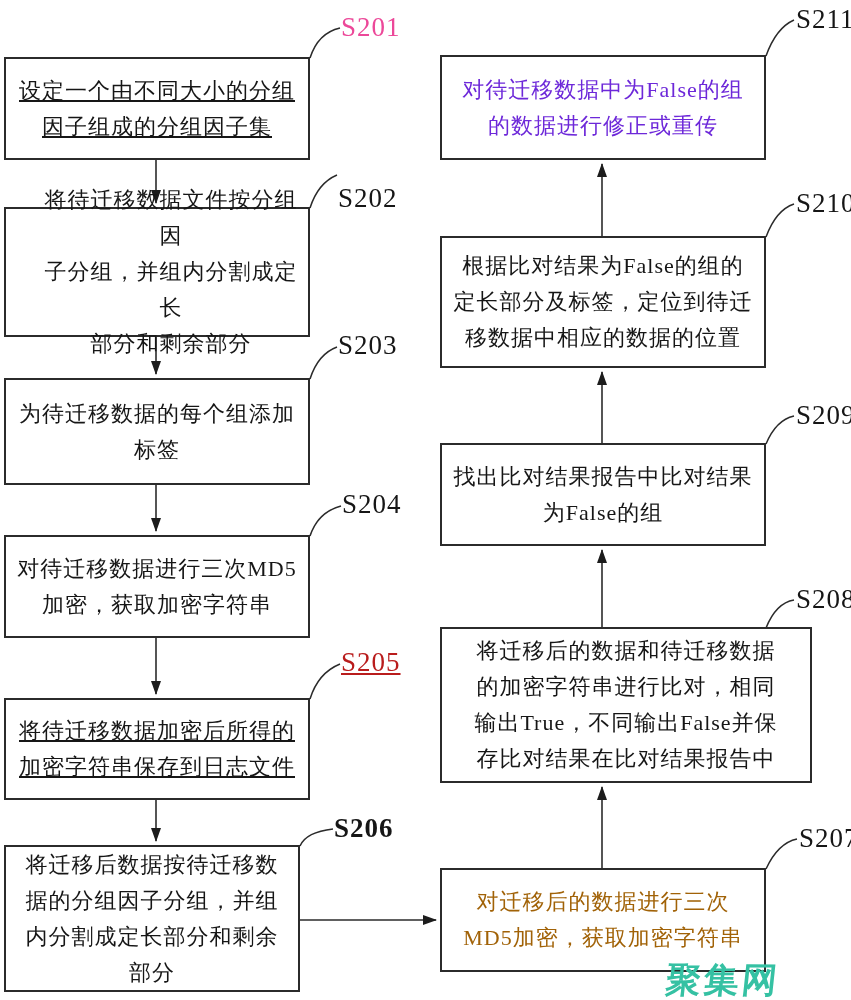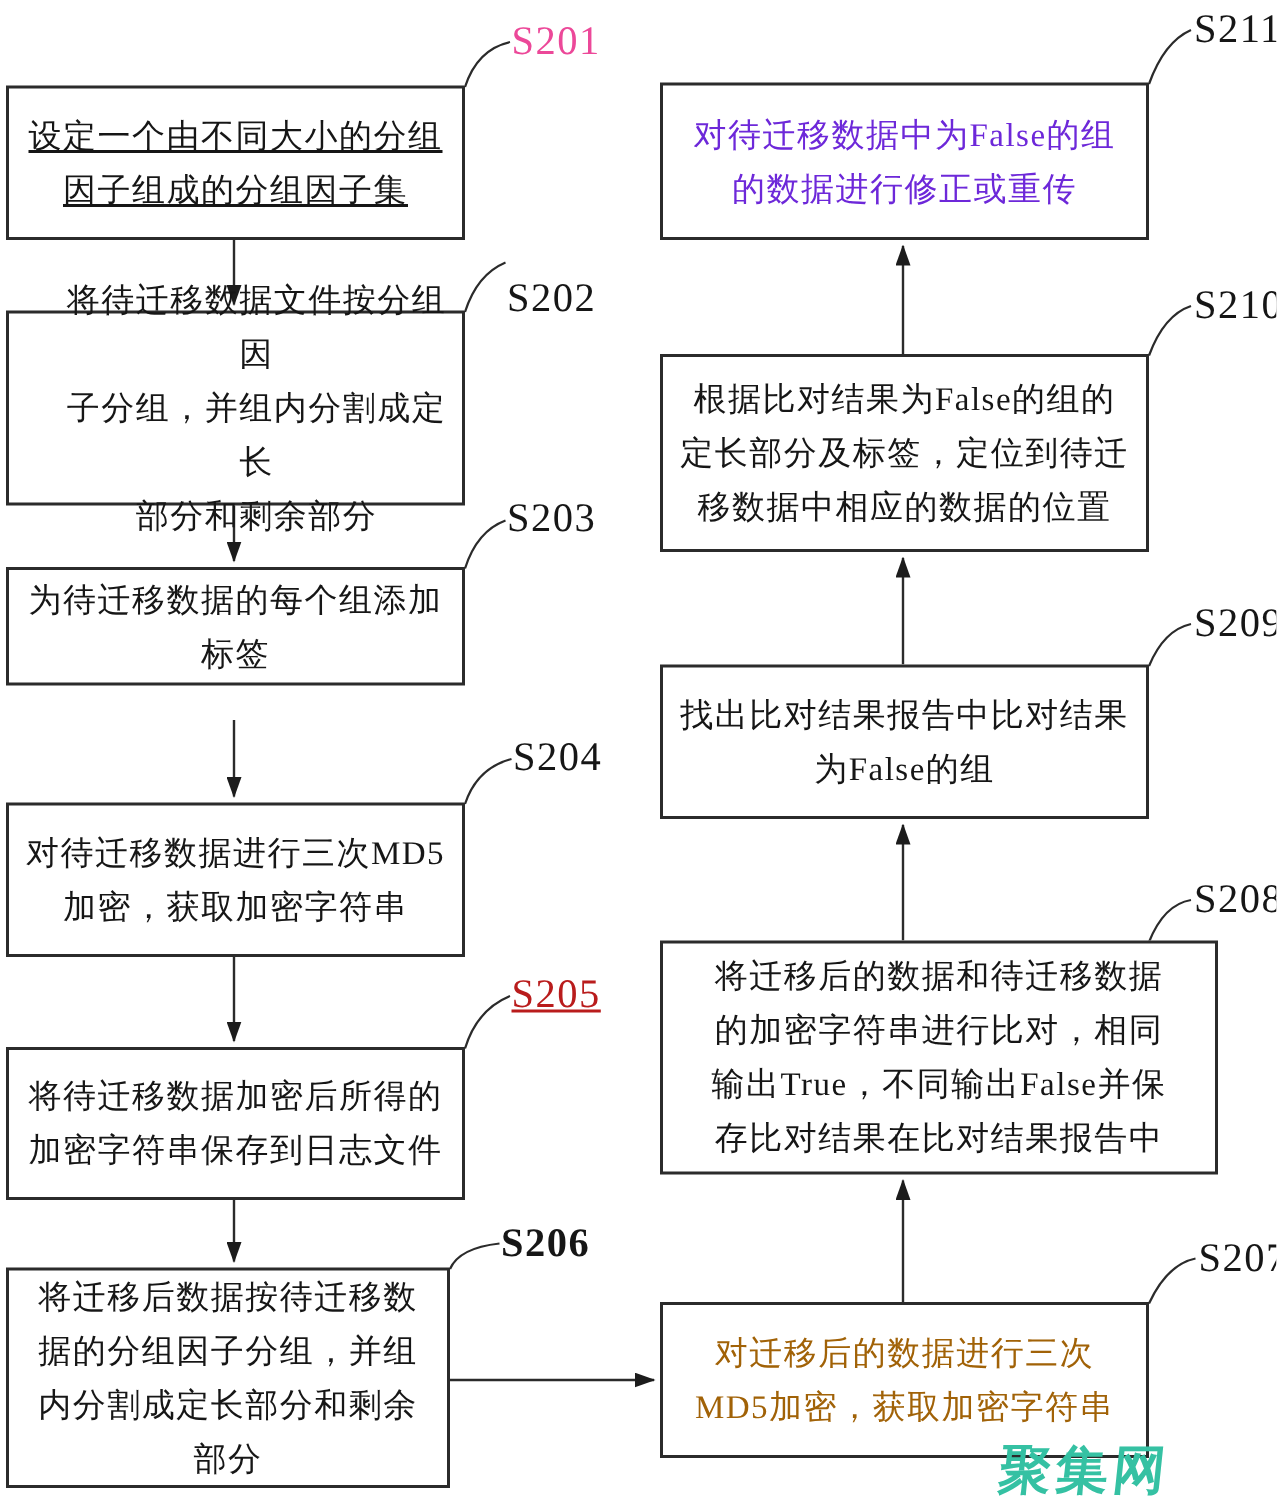--- a/index.html
+++ b/index.html
@@ -100,30 +100,30 @@
 
   <div class="box" style="left:4px;top:57px;width:306px;height:103px">
     <span class="box-text" style="color: rgb(22, 22, 22); text-decoration: underline;">设定一个由不同大小的分组
 因子组成的分组因子集</span>
   </div>
   <div class="box" style="left:4px;top:207px;width:306px;height:130px">
     <span class="box-text" style="color: rgb(22, 22, 22); margin-left: 28px;">将待迁移数据文件按分组因
 子分组，并组内分割成定长
 部分和剩余部分</span>
   </div>
-  <div class="box" style="left:4px;top:378px;width:306px;height:79px">
+  <div class="box" style="left:4px;top:378px;width:306px;height:107px">
     <span class="box-text" style="color: rgb(22, 22, 22);">为待迁移数据的每个组添加
 标签</span>
   </div>
   <div class="box" style="left:4px;top:535px;width:306px;height:103px">
     <span class="box-text" style="color: rgb(22, 22, 22);">对待迁移数据进行三次MD5
 加密，获取加密字符串</span>
   </div>
   <div class="box" style="left:4px;top:698px;width:306px;height:102px">
-    <span class="box-text" style="color: rgb(22, 22, 22);">将待迁移数据加密后所得的
+    <span class="box-text" style="color: rgb(22, 22, 22); text-decoration: underline;">将待迁移数据加密后所得的
 加密字符串保存到日志文件</span>
   </div>
   <div class="box" style="left:4px;top:845px;width:296px;height:147px">
     <span class="box-text" style="color: rgb(22, 22, 22);">将迁移后数据按待迁移数
 据的分组因子分组，并组
 内分割成定长部分和剩余
 部分</span>
   </div>
 
   <div class="box" style="left:440px;top:55px;width:326px;height:105px">

